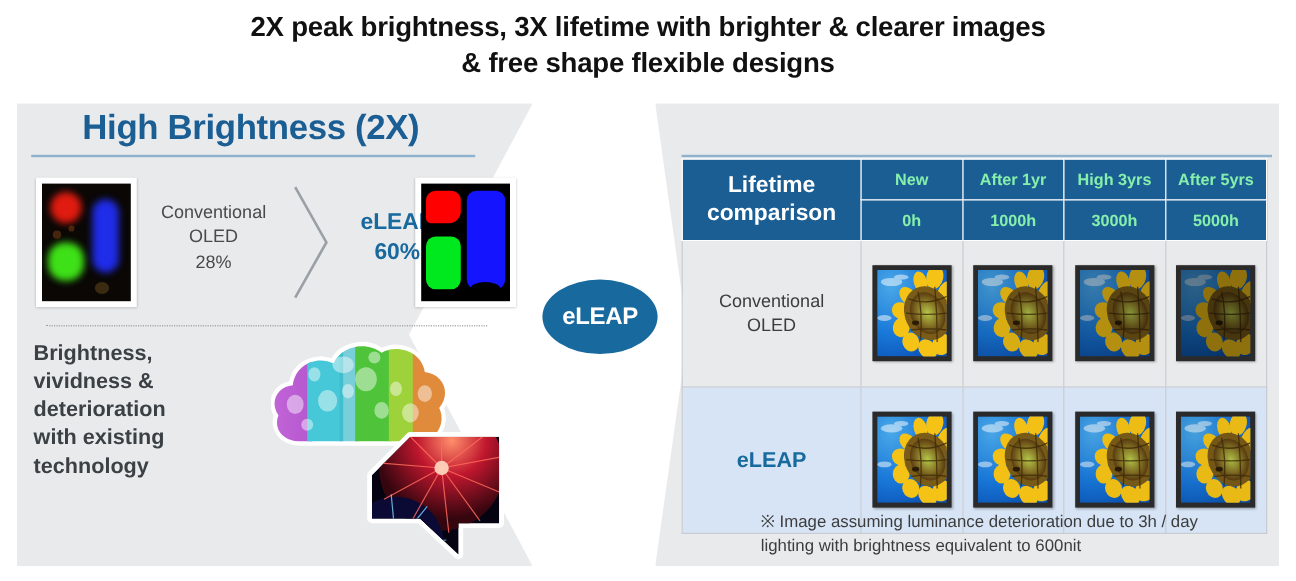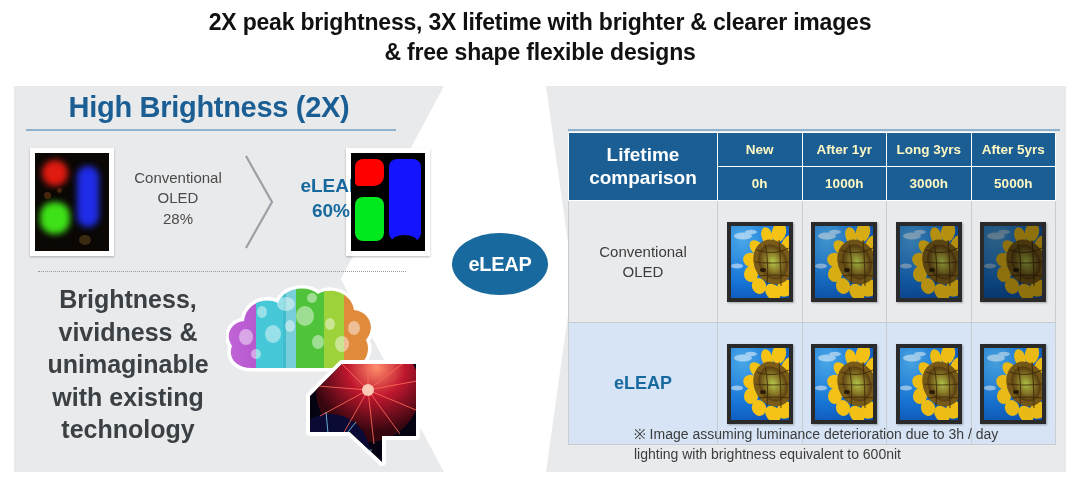--- a/index.html
+++ b/index.html
@@ -112,22 +112,22 @@
 
   
   #left-divider{
     position:absolute;left:24px;top:185px;width:368px;height:0;
     border-top:1px dotted #9b9b9b;
   }
 
   
   #bright-text{
     position:absolute;left:14px;top:197px;width:200px;
-    text-align:center;
-    font-size:25px;font-weight:bold;color:#3a4044;line-height:1.30;
+    text-align:left;
+    font-size:18px;font-weight:bold;color:#3a4044;line-height:1.30;
   }
 
   
   #cloud-shape{
     position:absolute;left:212px;top:196px;width:148px;height:92px;
   }
   #firework-shape{
     position:absolute;left:276px;top:272px;width:132px;height:118px;
   }
 
@@ -140,21 +140,21 @@
   #lifetime-table td,#lifetime-table th{padding:4px;margin:0;text-align:center;}
 
   .th-main{
     background:#1a5e94;color:#ffffff;
     font-size:19px;font-weight:bold;line-height:1.18;
     text-align:center;vertical-align:middle;
     border:1px solid #ffffff;
     width:140px;height:52px;
   }
   .th-col{
-    background:#1a5e94;color:#fef9c3;
+    background:#1a5e94;color:#86efac;
     font-size:13.5px;font-weight:bold;
     text-align:center;vertical-align:middle;
     border:1px solid #ffffff;
     height:25px;
   }
   .th-col.sub{font-size:13.5px;}
 
   .row-label{
     text-align:center;vertical-align:middle;
     font-size:15px;color:#3d3d3d;line-height:1.3;
@@ -233,21 +233,21 @@
         <div class="notch"></div>
       </div>
     </div>
   </div>
 
   <div id="left-divider"></div>
 
   <div id="bright-text">
     <div>Brightness,</div>
     <div>vividness &amp;</div>
-    <div>unimaginable</div>
+    <div>deterioration</div>
     <div>with existing</div>
     <div>technology</div>
   </div>
 
   <svg id="cloud-shape" viewBox="0 0 148 92">
     <defs>
       <clipPath id="cloudClip">
         <path d="M26 86 C8 86 2 74 6 64 C-2 52 6 40 18 39 C20 22 38 14 52 21
                  C58 6 80 2 92 12 C106 4 126 12 128 28 C144 30 150 46 140 58
                  C146 70 138 86 122 86 Z"></path>
@@ -344,21 +344,21 @@
 
   <table id="lifetime-table">
     <thead>
       <tr>
         <th class="th-main" rowspan="2">
           <div>Lifetime</div>
           <div>comparison</div>
         </th>
         <th class="th-col">New</th>
         <th class="th-col">After 1yr</th>
-        <th class="th-col">Long 3yrs</th>
+        <th class="th-col">High 3yrs</th>
         <th class="th-col">After 5yrs</th>
       </tr>
       <tr>
         <th class="th-col sub">0h</th>
         <th class="th-col sub">1000h</th>
         <th class="th-col sub">3000h</th>
         <th class="th-col sub">5000h</th>
       </tr>
     </thead>
     <tbody id="table-body">

